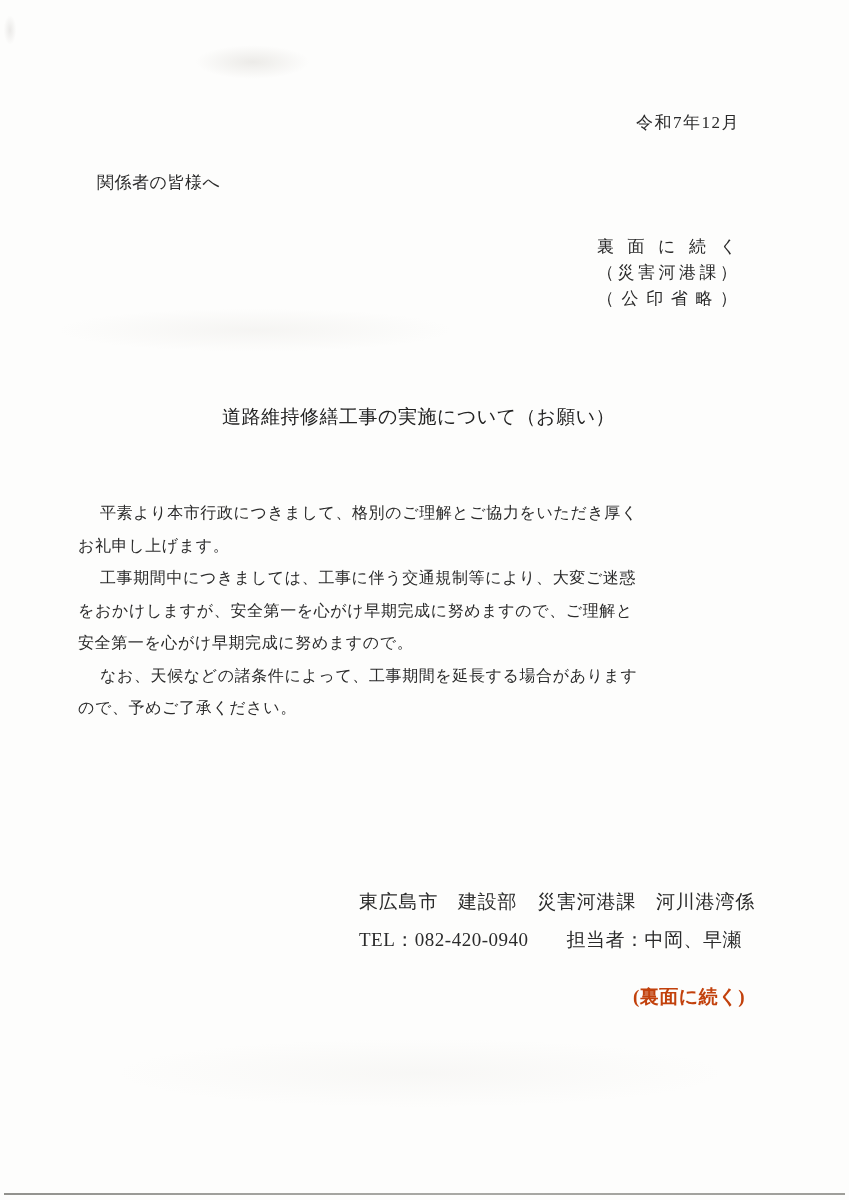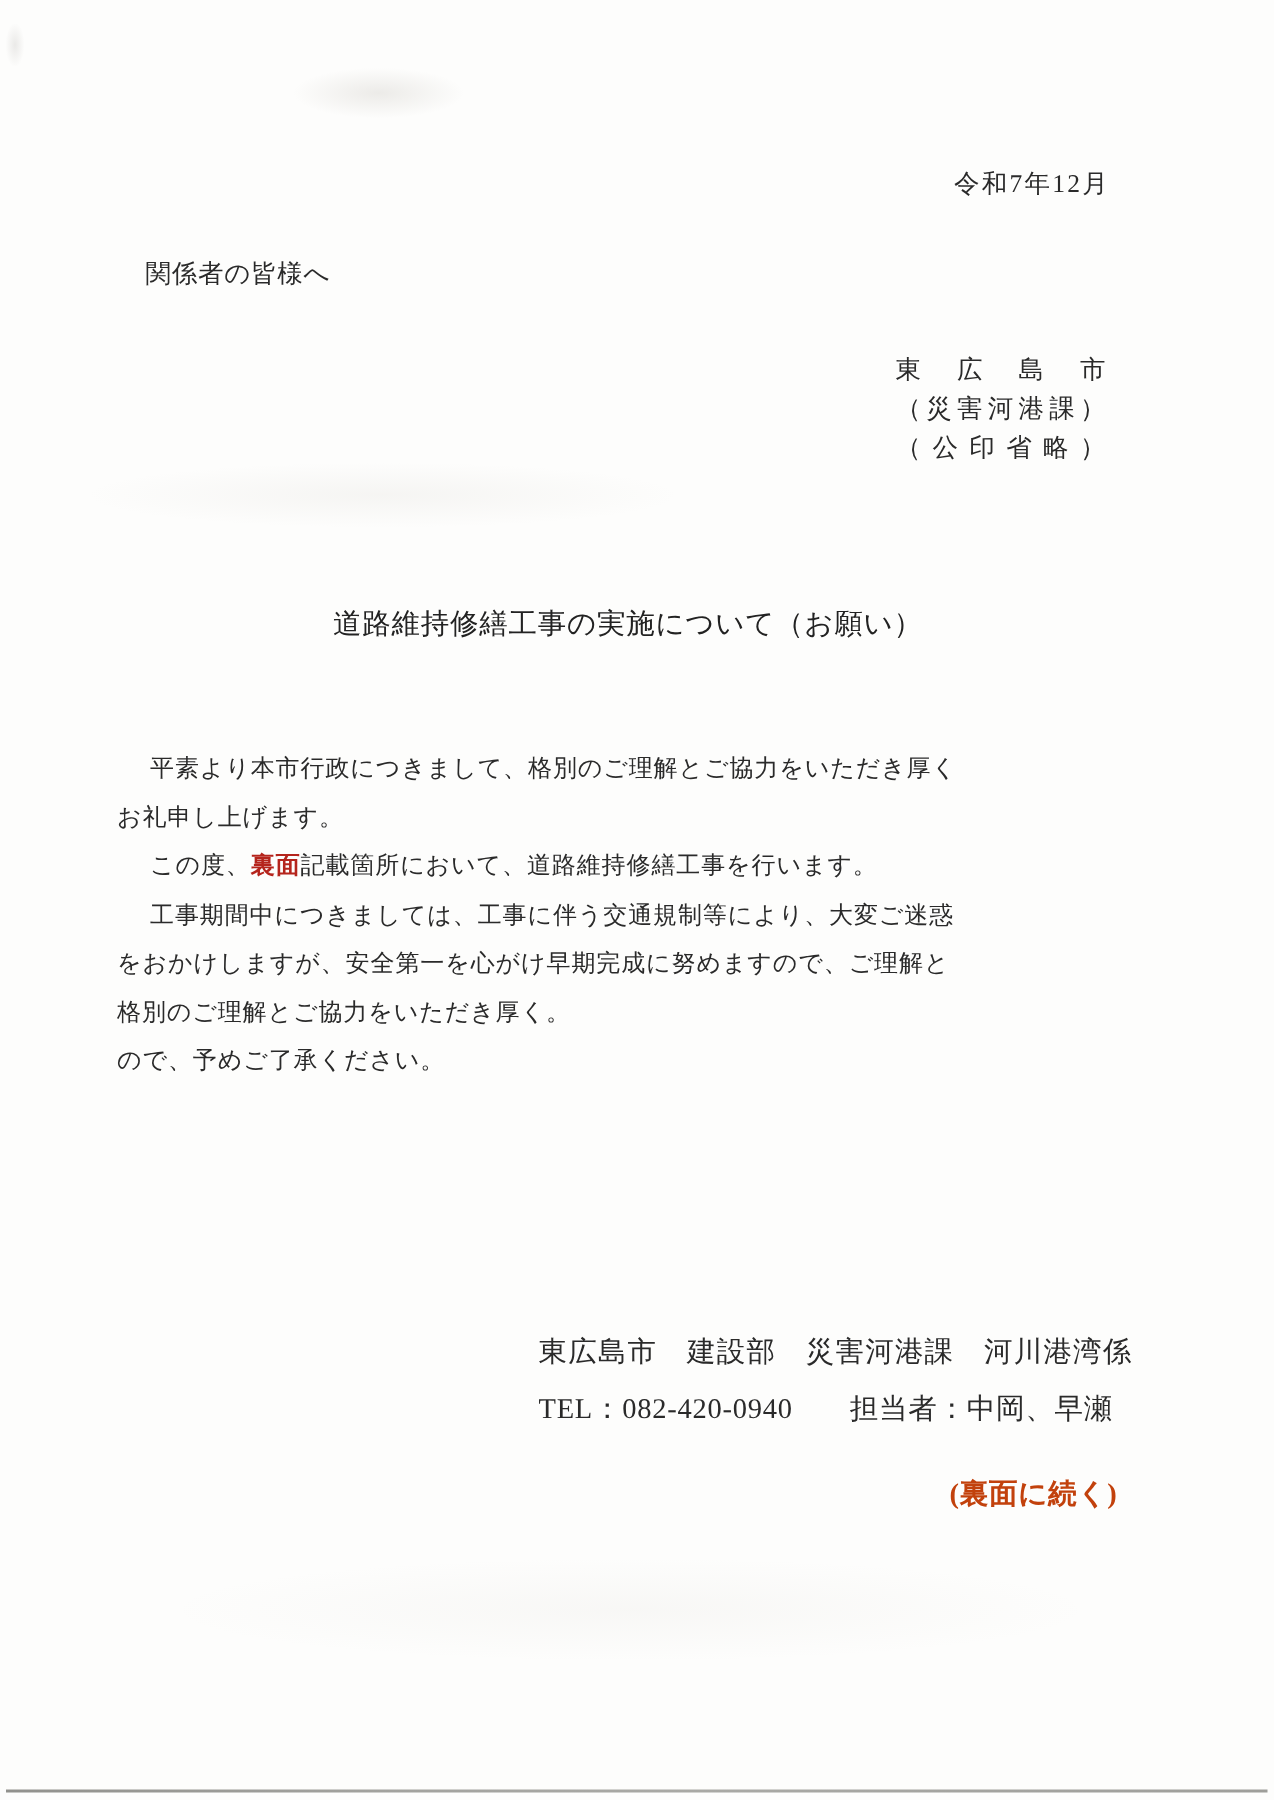--- a/index.html
+++ b/index.html
@@ -94,34 +94,34 @@
   <div class="scan-blob blob-corner"></div>
   <div class="scan-blob blob-top"></div>
   <div class="scan-blob blob-mid"></div>
   <div class="scan-blob blob-bottom"></div>
 
   <div class="abs date">令和7年12月</div>
 
   <div class="abs recipient">関係者の皆様へ</div>
 
   <div class="abs sender">
-    <div class="sender-line">東広島市</div>
+    <div class="sender-line">裏面に続く</div>
     <div class="sender-line">（災害河港課）</div>
     <div class="sender-line">（公印省略）</div>
   </div>
 
   <div class="abs title">道路維持修繕工事の実施について（お願い）</div>
 
   <div class="abs body-block">
     <div class="body-line indent">平素より本市行政につきまして、格別のご理解とご協力をいただき厚く</div>
     <div class="body-line">お礼申し上げます。</div>
-    <div class="body-line indent"><span>この度、</span><span class="highlight-red">裏面</span><span>記載箇所において、道路維持修繕工事を行います。</span></div>
     <div class="body-line indent">工事期間中につきましては、工事に伴う交通規制等により、大変ご迷惑</div>
     <div class="body-line">をおかけしますが、安全第一を心がけ早期完成に努めますので、ご理解と</div>
-    <div class="body-line">格別のご理解とご協力をいただき厚く。</div>
+    <div class="body-line">安全第一を心がけ早期完成に努めますので。</div>
+    <div class="body-line indent">なお、天候などの諸条件によって、工事期間を延長する場合があります</div>
     <div class="body-line">ので、予めご了承ください。</div>
   </div>
 
   <div class="abs contact-dept">東広島市　建設部　災害河港課　河川港湾係</div>
   <div class="abs contact-telrow">
     <span>TEL：082-420-0940</span><span class="contact-person">担当者：中岡、早瀬</span>
   </div>
 
   <div class="abs continued">(裏面に続く)</div>
 

